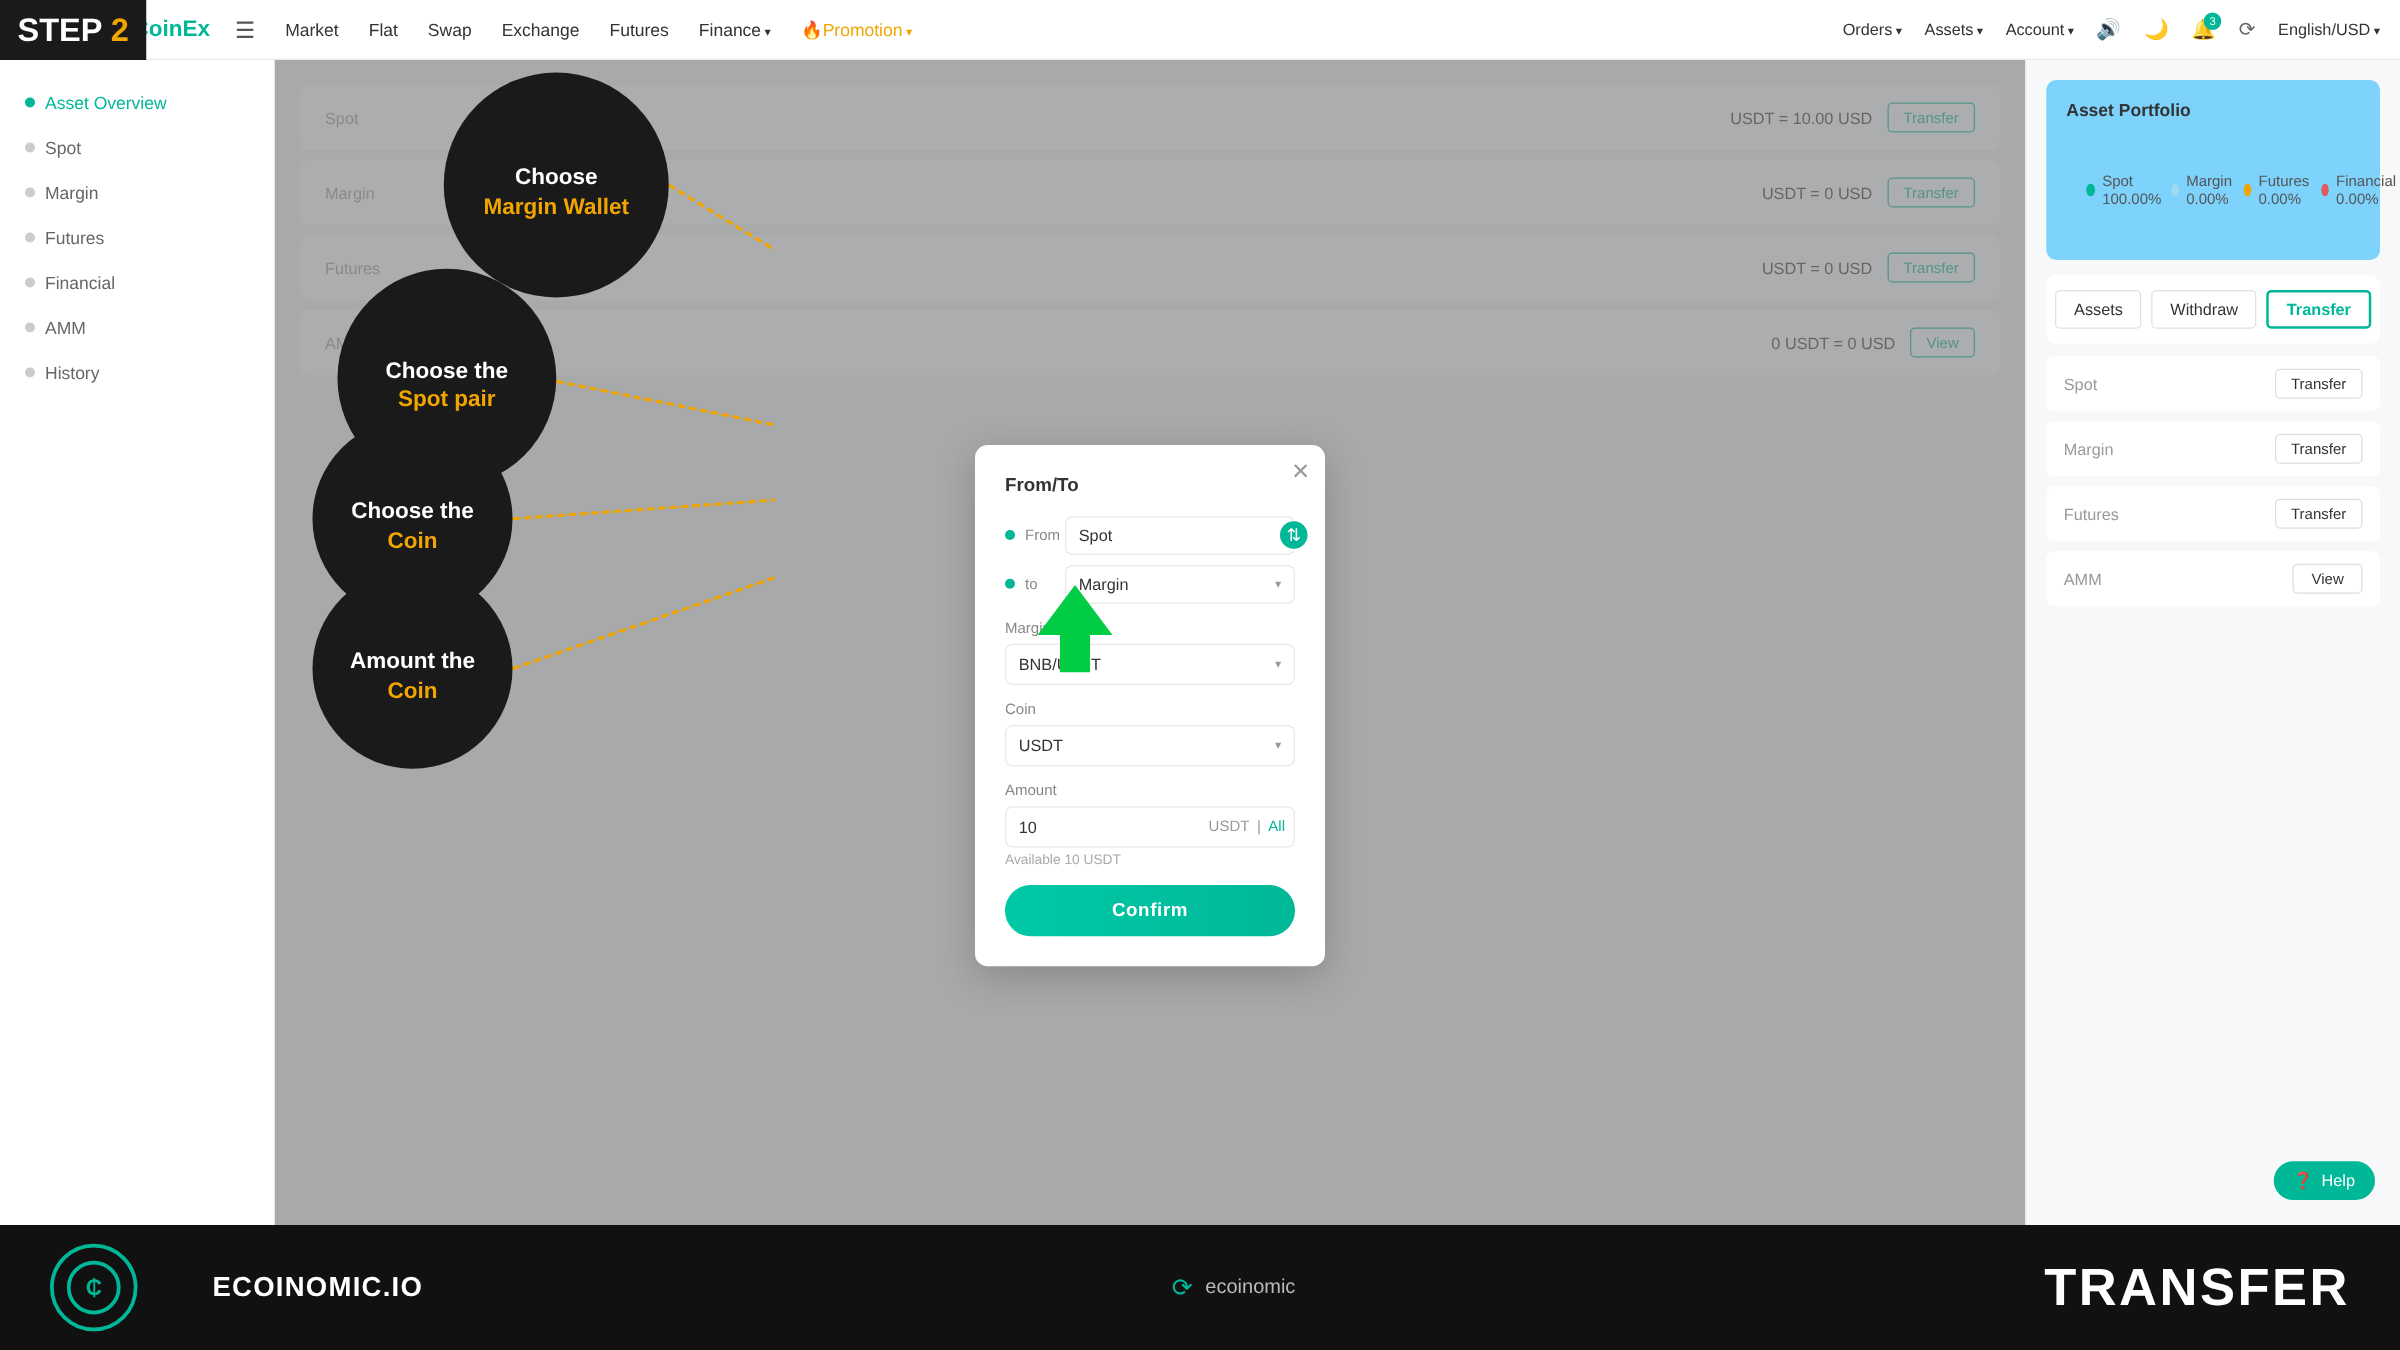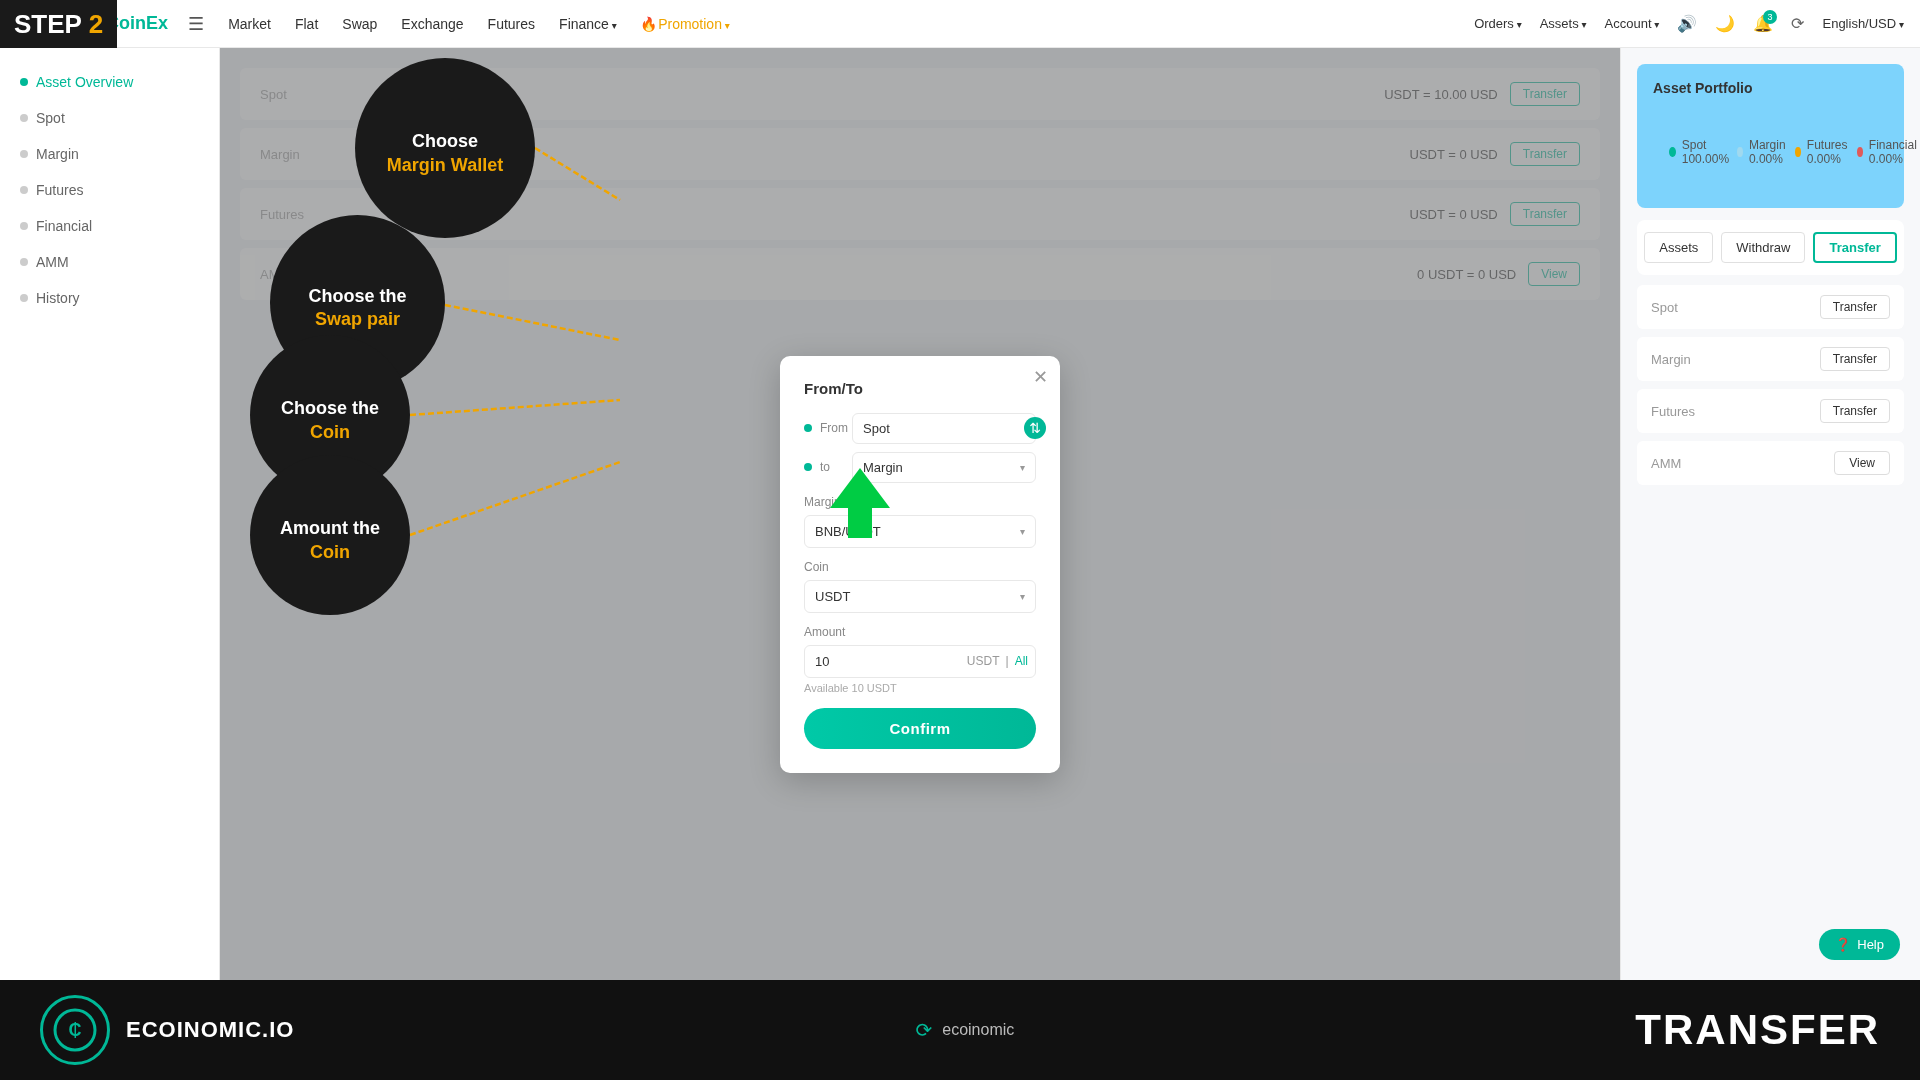--- a/index.html
+++ b/index.html
@@ -151,21 +151,21 @@
     }
 
     
     .bottom-bar {
       position: absolute; bottom: 0; left: 0; right: 0; height: 100px; background: #111; display: flex; align-items: center; justify-content: space-between; padding: 0 40px; z-index: 400;
     }
     .bottom-logo { display: flex; align-items: center; gap: 16px; }
     .logo-circle {
       width: 70px; height: 70px; border-radius: 50%; border: 3px solid #00b897; display: flex; align-items: center; justify-content: center;
     }
-    .logo-text { font-size: 22px; font-weight: 700; color: #fff; letter-spacing: 1px; }
+    .logo-text { font-size: 22px; font-weight: 700; color: #fff; letter-spacing: 1px; margin-left: 44px; }
     .bottom-center { display: flex; align-items: center; gap: 10px; }
     .bottom-right-text { font-size: 42px; font-weight: 900; color: #fff; letter-spacing: 2px; }
 
     
     .help-btn {
       position: absolute; bottom: 120px; right: 20px; background: #00b897; color: #fff; border: none; border-radius: 20px; padding: 8px 16px; font-size: 13px; cursor: pointer; display: flex; align-items: center; gap: 6px; z-index: 450;
     }
   </style>
 </head>
 <body>
@@ -395,21 +395,21 @@
   <div class="ann-text">
     Choose<br><span class="highlight">Margin Wallet</span>
   </div>
 </div>
 <svg class="ann-line" style="left:0;top:0;width:700px;height:300px;pointer-events:none;">
   <line x1="535" y1="148" x2="620" y2="200" stroke="#f0a500" stroke-width="2.5" stroke-dasharray="6,3"></line>
 </svg>
 
 <div class="annotation" style="width:175px;height:175px;left:270px;top:215px;">
   <div class="ann-text">
-    Choose the<br><span class="highlight">Swap pair</span>
+    Choose the<br><span class="highlight">Spot pair</span>
   </div>
 </div>
 <svg class="ann-line" style="left:0;top:0;width:700px;height:500px;pointer-events:none;">
   <line x1="445" y1="305" x2="620" y2="340" stroke="#f0a500" stroke-width="2.5" stroke-dasharray="6,3"></line>
 </svg>
 
 <div class="annotation" style="width:160px;height:160px;left:250px;top:335px;">
   <div class="ann-text">
     Choose the<br><span class="highlight">Coin</span>
   </div>

